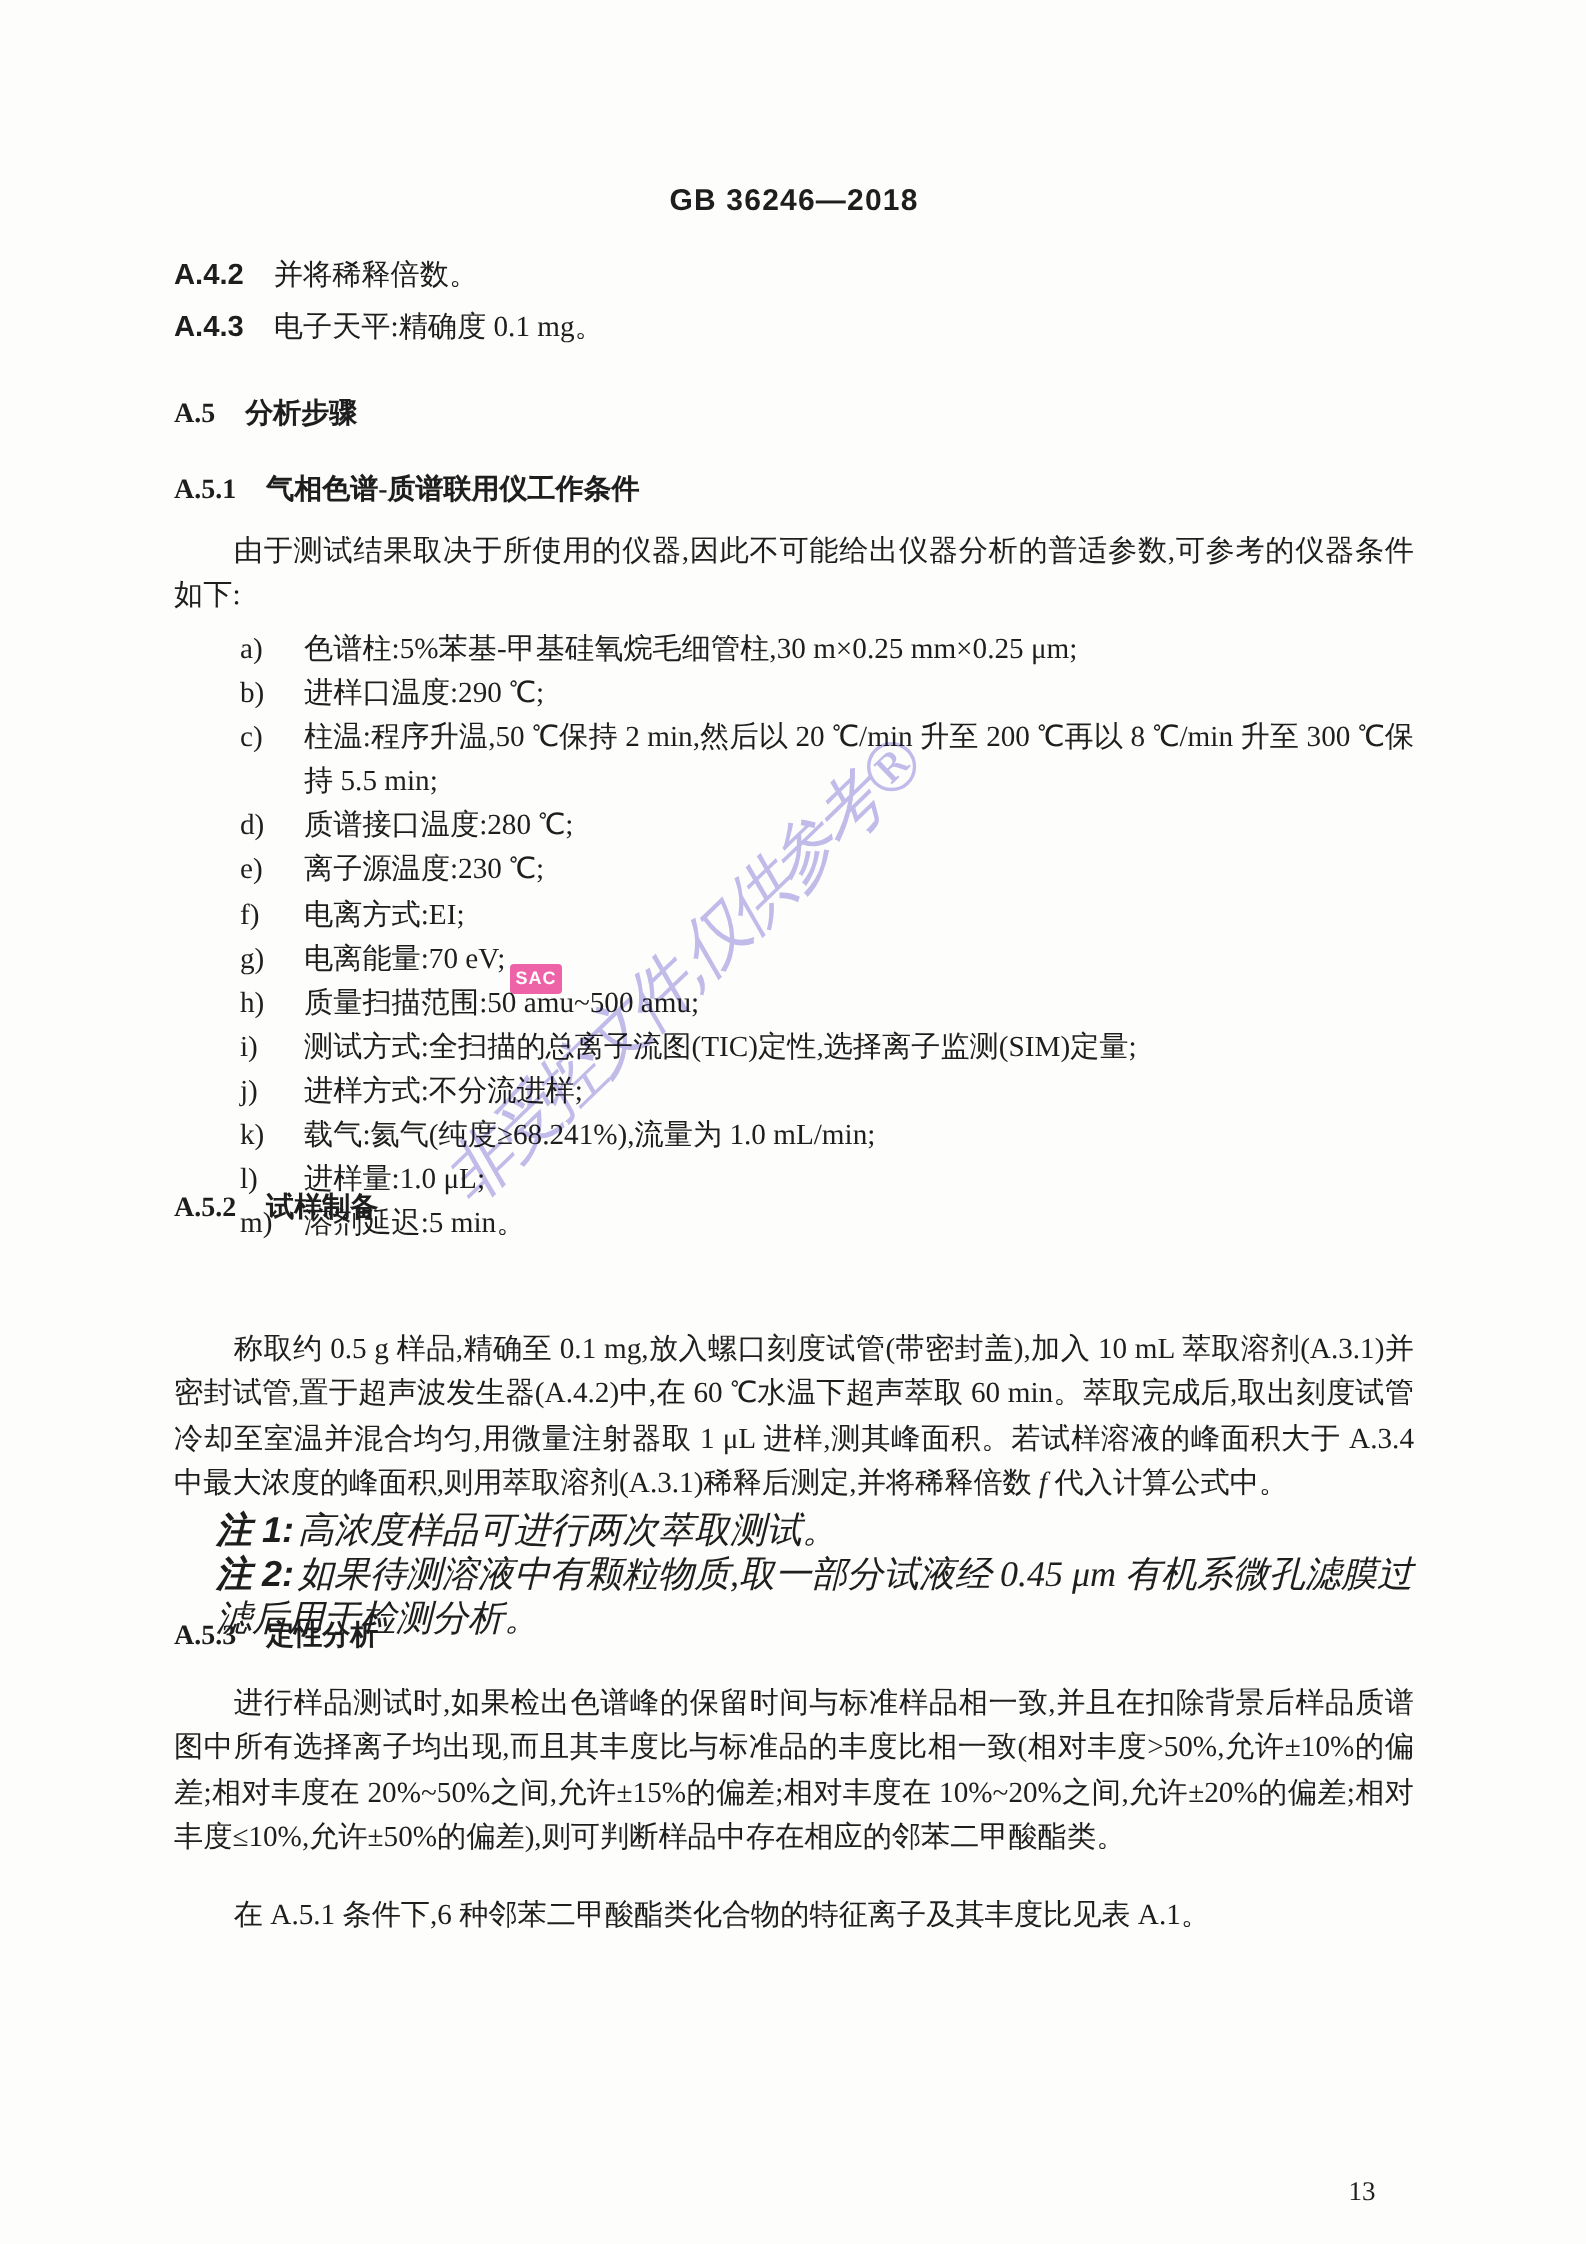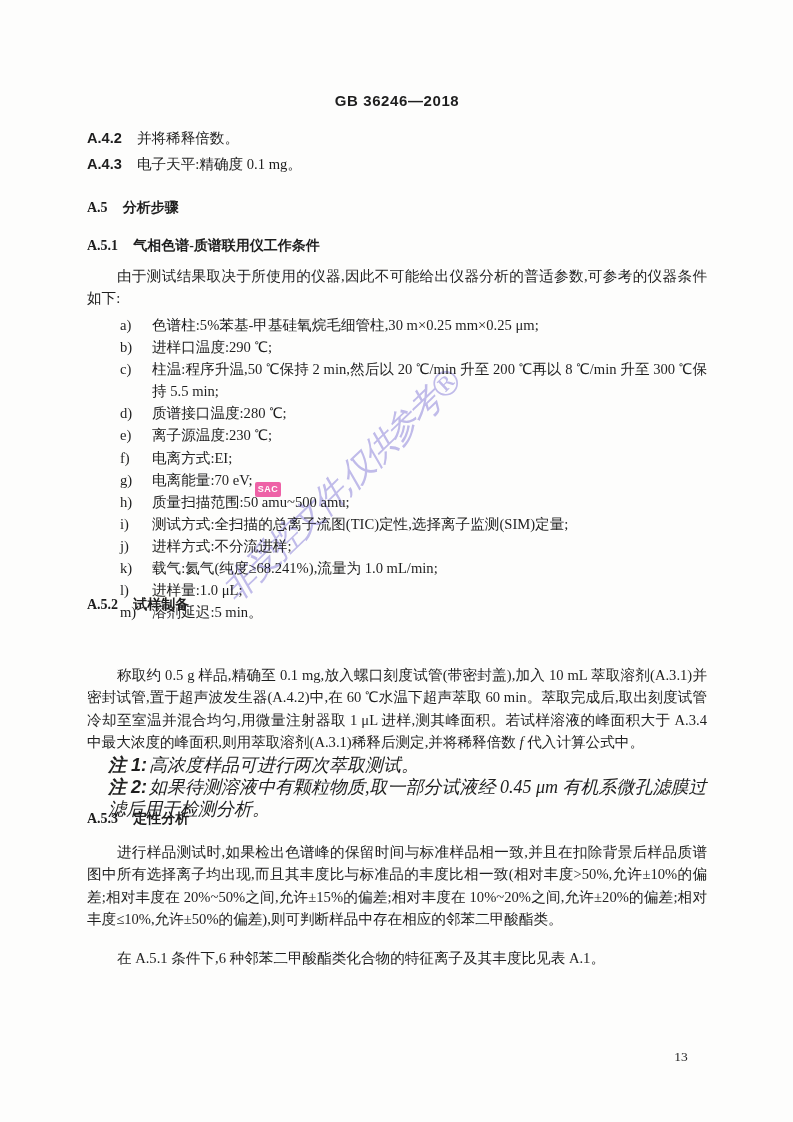--- a/index.html
+++ b/index.html
@@ -18,21 +18,21 @@
   .heading{font-family:Liberation Serif, serif;font-weight:bold;font-size:14px;line-height:17px;}
   .heading .h-num{margin-right:15px;}
   .para{font-size:14.6px;line-height:22.3px;text-align:justify;text-indent:2.05em;}
   .cond-list .item{
     position:relative;padding-left:65px;font-size:14.6px;line-height:22.1px;text-align:justify;
   }
   .cond-list .item-label{position:absolute;left:33px;top:0;}
   .note{font-size:18px;line-height:21.8px;padding-left:21px;font-style:italic;}
   .note-label{font-family:"Liberation Sans", sans-serif;font-weight:bold;margin-right:2px;}
   .ital{font-style:italic;}
-  .page-number{position:absolute;left:664px;top:1049px;width:34px;text-align:center;font-size:13.5px;z-index:1;}
+  .page-number{position:absolute;left:664px;top:1088px;width:34px;text-align:center;font-size:13.5px;z-index:1;}
   .watermark{
     position:absolute;left:224px;top:574px;height:34px;z-index:3;
     transform:rotate(-44deg);transform-origin:0 50%;
     font-size:34px;letter-spacing:-3px;white-space:nowrap;font-style:italic;
     color:#8f86dd;opacity:.55;mix-blend-mode:multiply;pointer-events:none;
     font-family:"DejaVu Serif", serif;
   }
   .sac-badge{
     position:absolute;left:255px;top:482px;width:26px;height:15px;z-index:0;
     background:#ec4899;border-radius:2px;color:#ffffff;text-align:center;

